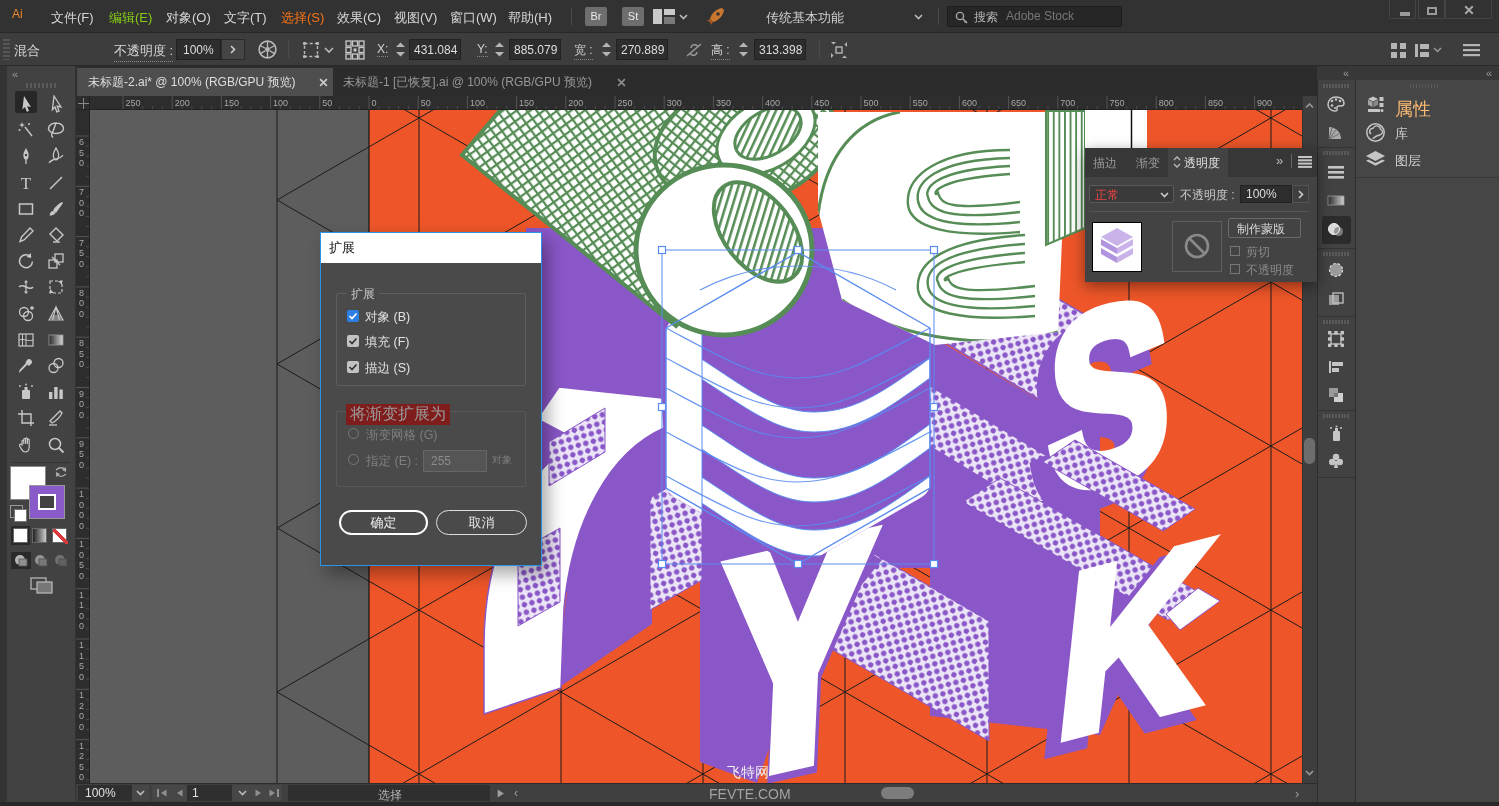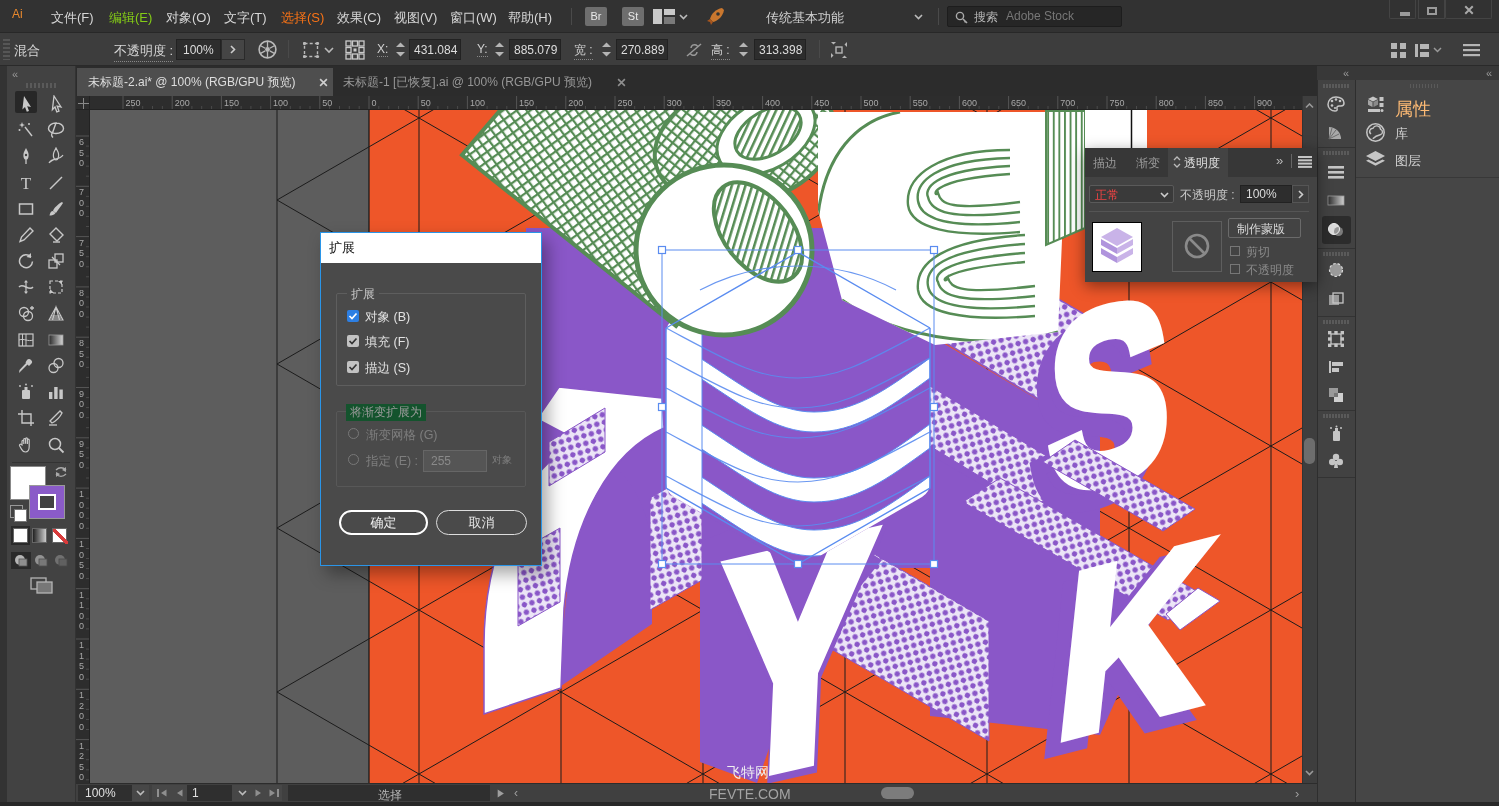--- a/index.html
+++ b/index.html
@@ -984,21 +984,21 @@
     <svg class="abs" style="left:347px;top:335px" width="12" height="12" viewBox="0 0 12 12">
       <path d="M2.5 6 L5 8.5 L9.5 3.5" stroke="#333" stroke-width="1.7" fill="none"></path>
     </svg>
     <div class="abs txt" style="left:365px;top:334px;font-size:12.5px;color:#e2e2e2">填充 (F)</div>
     <div class="abs" style="left:347px;top:361px;width:12px;height:12px;background:#c2c2c2;border-radius:2px"></div>
     <svg class="abs" style="left:347px;top:361px" width="12" height="12" viewBox="0 0 12 12">
       <path d="M2.5 6 L5 8.5 L9.5 3.5" stroke="#333" stroke-width="1.7" fill="none"></path>
     </svg>
     <div class="abs txt" style="left:365px;top:360px;font-size:12.5px;color:#e2e2e2">描边 (S)</div>
     <div class="abs" style="left:336px;top:411px;width:190px;height:76px;border:1px solid #585858;border-radius:2px"></div>
-    <div class="abs txt" style="left:346px;top:404px;font-size:12px;color:#9a9a9a;background:#14532d;padding:0 4px">将渐变扩展为</div>
+    <div class="abs txt" style="left:346px;top:404px;font-size:16px;color:#9a9a9a;background:#7f1d1d;padding:0 4px">将渐变扩展为</div>
     <div class="abs" style="left:348px;top:428px;width:11px;height:11px;border:1.5px solid #787878;border-radius:50%"></div>
     <div class="abs txt" style="left:366px;top:427px;font-size:12.5px;color:#7e7e7e">渐变网格 (G)</div>
     <div class="abs" style="left:348px;top:454px;width:11px;height:11px;border:1.5px solid #787878;border-radius:50%"></div>
     <div class="abs txt" style="left:366px;top:453px;font-size:12.5px;color:#7e7e7e">指定 (E) :</div>
     <div class="abs" style="left:423px;top:450px;width:64px;height:22px;background:#555;border:1px solid #666;color:#8a8a8a;font-size:12px;line-height:21px;padding-left:7px">255</div>
     <div class="abs txt" style="left:492px;top:453px;font-size:10px;color:#7e7e7e">对象</div>
     <div class="abs" style="left:339px;top:510px;width:89px;height:25px;border:2.5px solid #fff;border-radius:13px;text-align:center;color:#f0f0f0;font-size:13px;line-height:21px">确定</div>
     <div class="abs" style="left:436px;top:510px;width:91px;height:25px;border:1.5px solid #ddd;border-radius:13px;text-align:center;color:#e5e5e5;font-size:13px;line-height:23px">取消</div>
   </div>
 </body></html>

